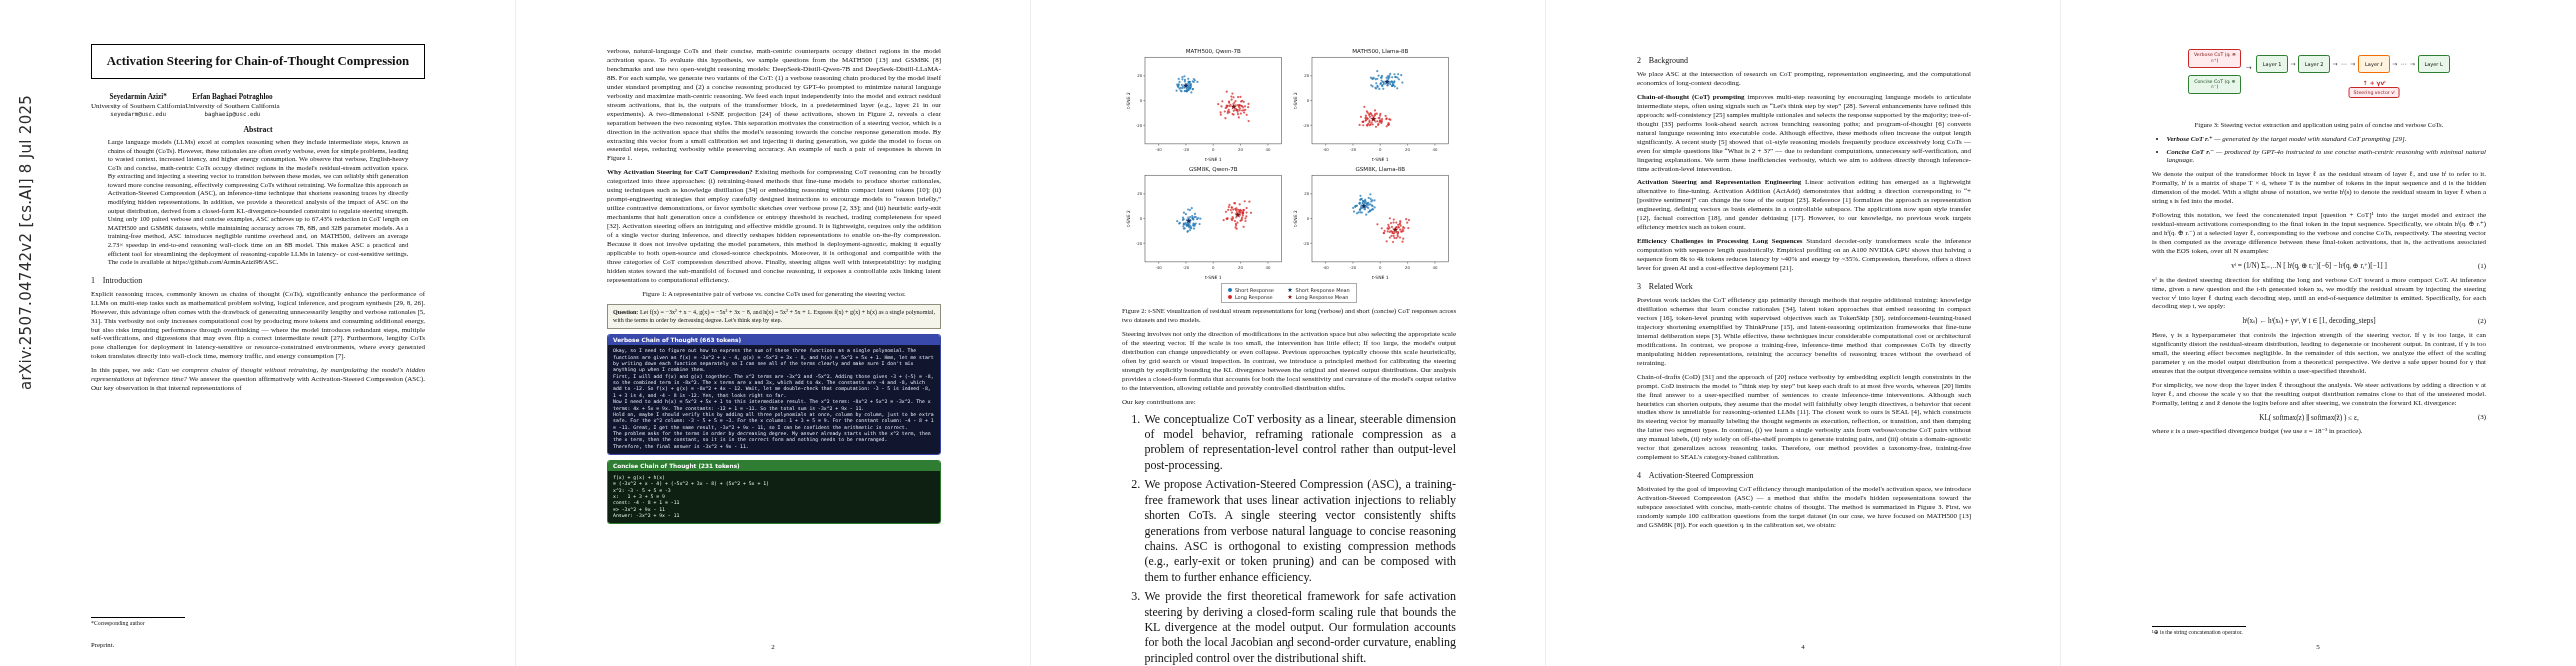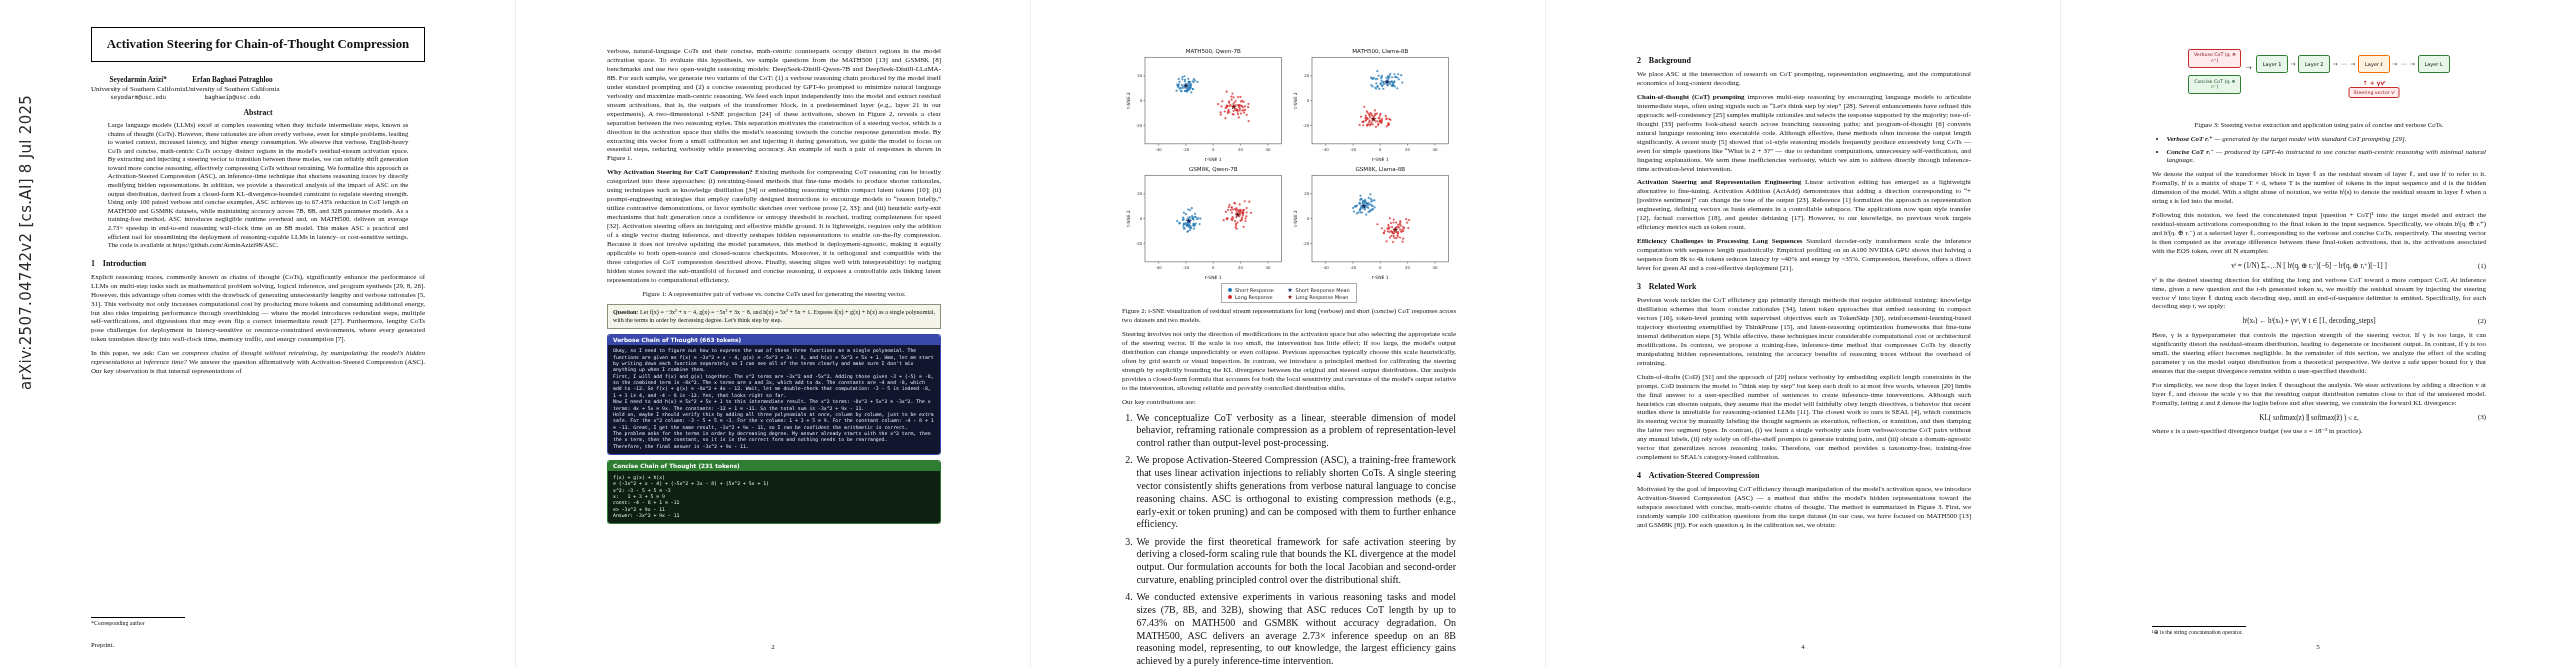--- a/index.html
+++ b/index.html
@@ -2,37 +2,37 @@
 <html style="font-size:9px"><head>
 <meta charset="utf-8">
 <style>
   * { margin:0; padding:0; box-sizing:border-box; }
   html,body { width:2576px; height:667px; }
   body { background:#ffffff; font-family:"Liberation Serif","DejaVu Serif",serif; color:#111; }
   .spread { display:flex; width:2576px; height:667px; }
   .page { position:relative; flex:0 0 515px; width:515px; height:667px; background:#fff; overflow:hidden; }
   .page + .page { border-left:0.6px solid #ededed; }
   .content { position:absolute; left:91px; width:334px; top:47px; }
-  .content.p1c { top:27px; }
+  .content.p1c { top:44px; }
 
   
   .arxiv-strip { position:absolute; left:16.7px; top:390px; width:0; height:0; }
   .arxiv-text { display:inline-block; white-space:nowrap; transform:rotate(-90deg); transform-origin:0 0;
     font-family:"DejaVu Sans","Liberation Sans",sans-serif; font-size:15px; color:#2b2b2b; letter-spacing:0.3px; }
   .title-box { border:0.8px solid #000; padding:9px 5.6px; text-align:center; margin-bottom:13.3px; }
   .title { font-size:12.8px; font-weight:bold; line-height:1.2; }
   .authors-row { display:flex; justify-content:flex-start; margin-bottom:7.8px; }
   .authors-row.single { justify-content:center; }
   .author { text-align:center; }
   .author-name { font-weight:bold; font-size:7.2px; }
   .author-affil { font-size:7px; margin-top:1.1px; }
   .author-email { font-family:"DejaVu Sans Mono","Liberation Mono",monospace; font-size:5.8px; margin-top:1.1px; }
   .abstract-heading { text-align:center; font-size:7.8px; font-weight:bold; margin:6.7px 0 4.4px; }
   .abstract-text { font-size:6.7px; line-height:1.28; text-align:justify; margin:0 16.7px 2.2px; }
-  .sec { font-size:8px; font-weight:bold; margin:9px 0 5px; }
+  .sec { font-size:8px; font-weight:normal; margin:9px 0 5px; }
   .sec .sec-num { margin-right:7.8px; }
   .para { font-size:7px; line-height:1.28; text-align:justify; margin-bottom:5px; }
   .footnote-block { position:absolute; left:91px; width:334px; }
   .fn-p1 { bottom:41px; }
   .fn-p5 { bottom:32px; }
   .footnote-rule { width:94px; border-top:0.6px solid #000; margin-bottom:2.2px; }
   .footnote-text { font-size:5.8px; }
   .preprint-label { position:absolute; left:91px; bottom:19px; font-size:6.7px; }
   .page-number { position:absolute; bottom:15.6px; left:0; width:100%; text-align:center; font-size:7px; }
 
@@ -53,21 +53,21 @@
   
   .tsne-grid { display:grid; grid-template-columns:repeat(2,161px); justify-content:center; column-gap:6.7px; row-gap:2.2px; }
   .tsne-cell { width:161px; height:116px; }
   .tsne-legend { width:fit-content; margin:2.2px auto 0; border:0.6px solid #aaa; display:grid; grid-auto-flow:column;
     grid-template-rows:repeat(2,auto); column-gap:13.3px; row-gap:1.1px; padding:2.2px 6.1px;
     font-family:"DejaVu Sans","Liberation Sans",sans-serif; font-size:5px; color:#222; background:#fff; }
   .lg-item { display:flex; align-items:center; gap:2.8px; }
   .lg-dot { width:3.9px; height:3.9px; border-radius:50%; display:inline-block; }
   .lg-star { font-size:6.1px; line-height:1; }
   .contribs { margin-left:13.3px; }
-  .contribs li { font-size:10px; line-height:1.28; text-align:justify; margin-bottom:4.4px; padding-left:1.1px; }
+  .contribs li { font-size:12px; line-height:1.28; text-align:justify; margin-bottom:4.4px; padding-left:1.1px;margin-left:8px; }
 
   
   .fig3 { display:flex; align-items:flex-start; justify-content:center; gap:4.4px; margin:1.1px 0 2.2px;
     font-family:"DejaVu Sans","Liberation Sans",sans-serif; }
   .fig3-io { display:flex; flex-direction:column; gap:6.7px; margin-top:0.6px; }
   .io-box { font-size:4.7px; padding:2.8px 2.2px; border-radius:2.2px; border:0.7px solid; text-align:center; width:53px; line-height:1.25; }
   .io-verbose { border-color:#c62828; background:#ffebee; color:#7f1010; }
   .io-concise { border-color:#2e7d32; background:#e8f5e9; color:#1b4d20; }
   .fig3-mid-arrow { color:#555; font-size:7.2px; margin-top:14.5px; }
   .fig3-chain-wrap { position:relative; height:62px; margin-top:6.7px; }

